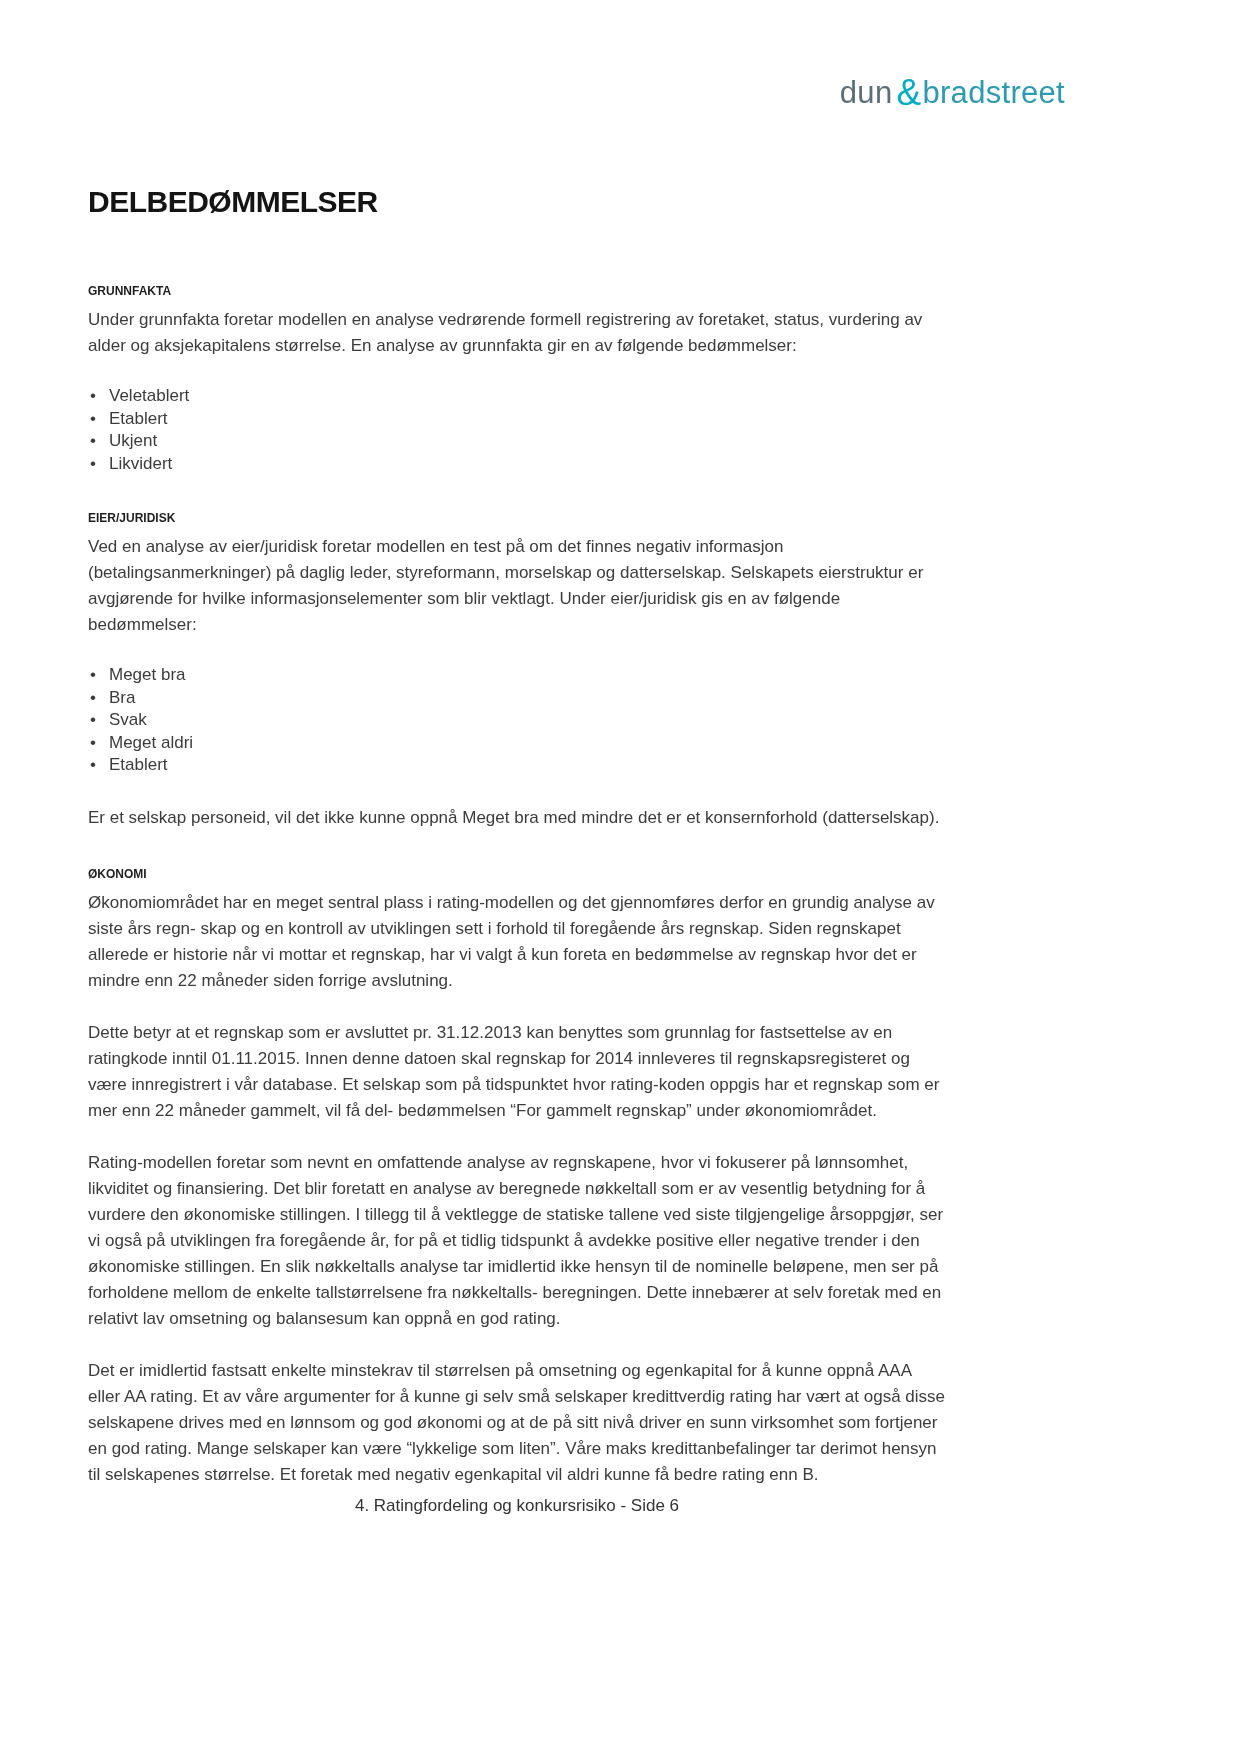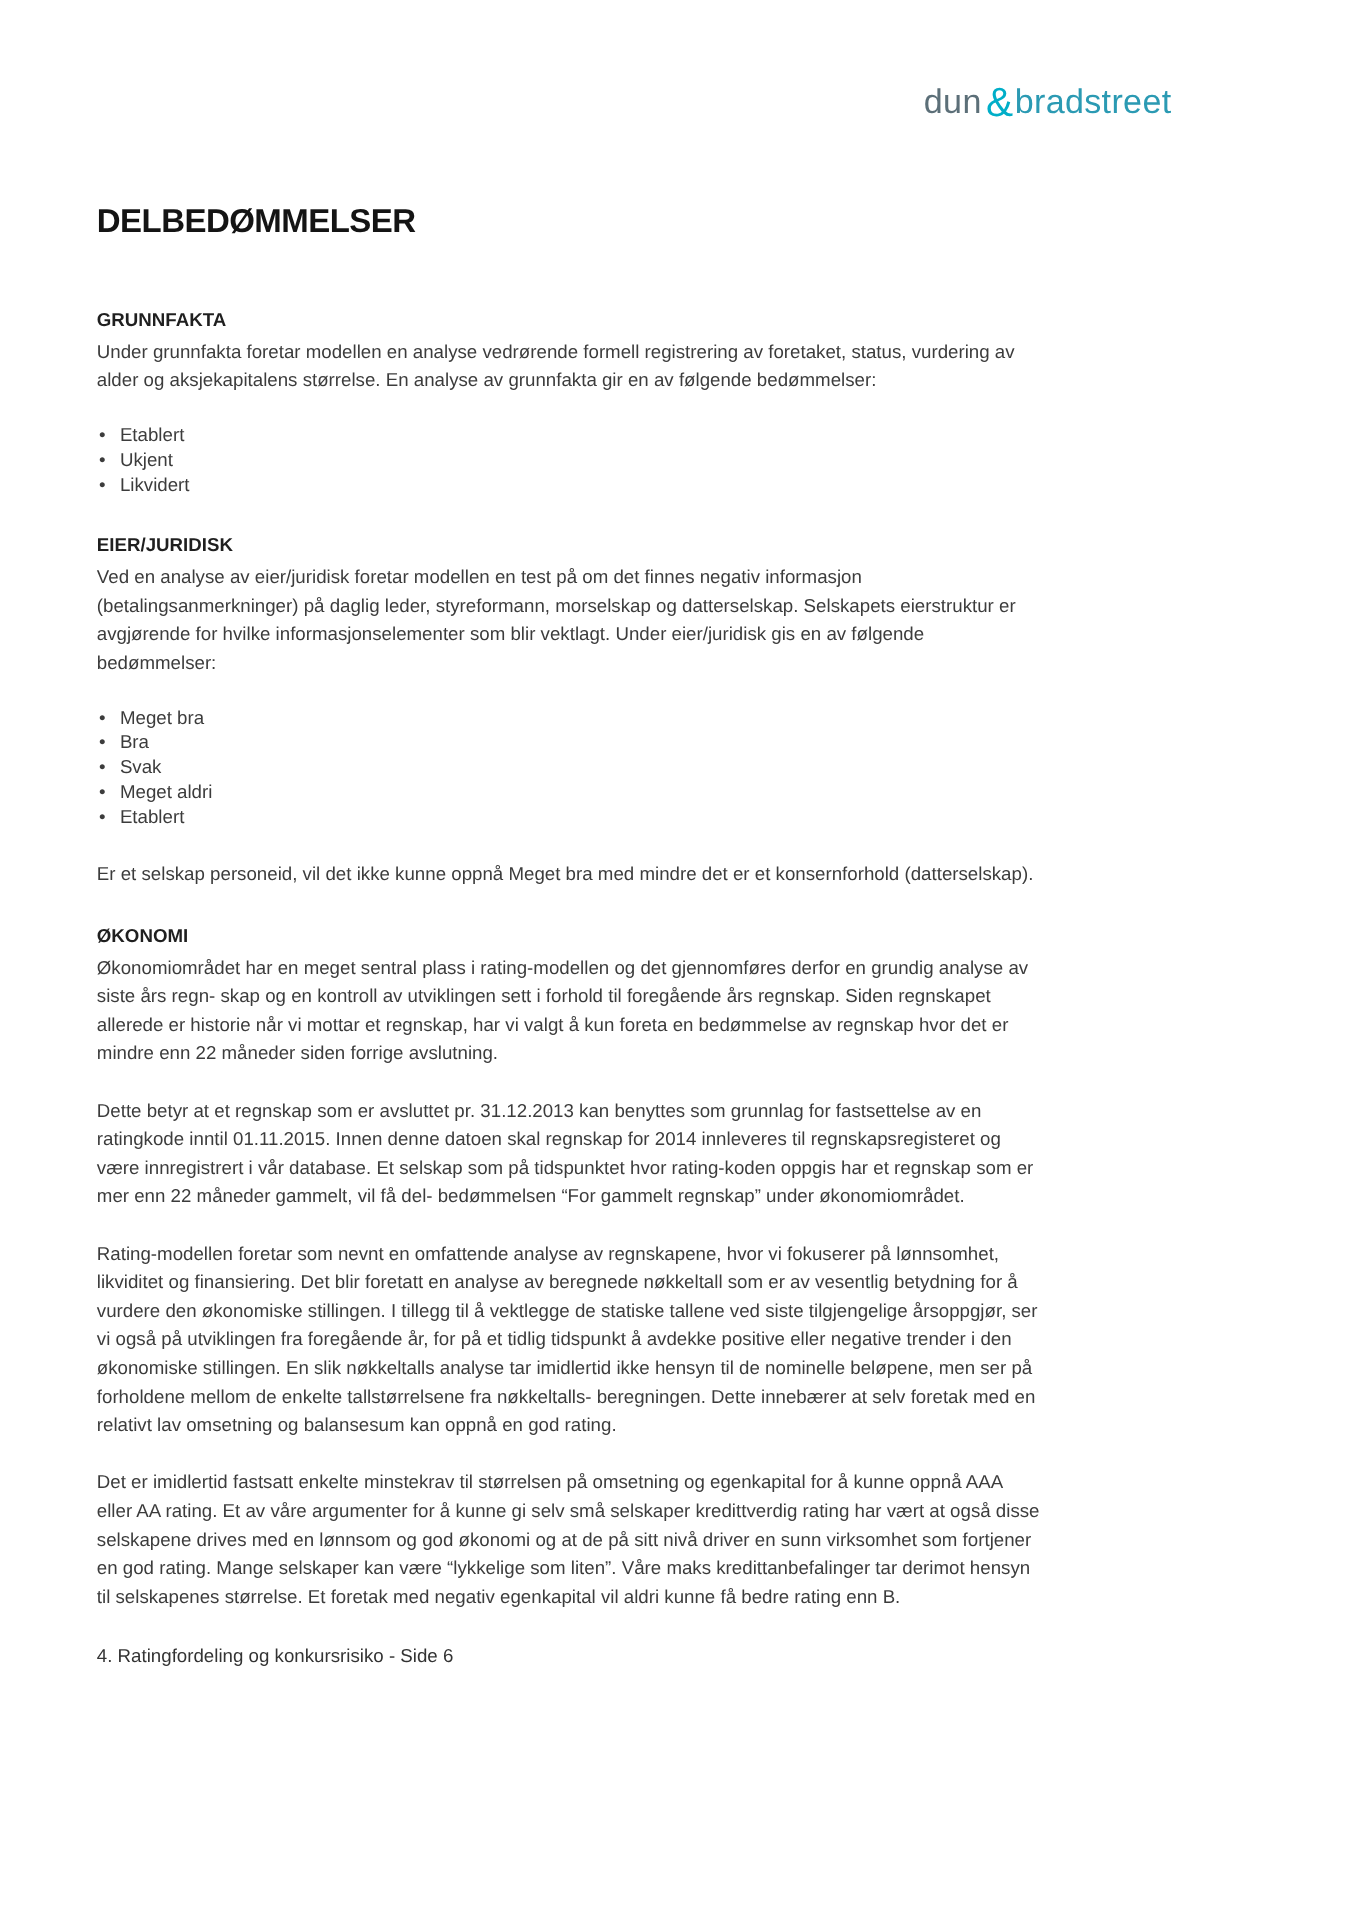--- a/index.html
+++ b/index.html
@@ -52,21 +52,21 @@
   }
   h1.doc-title {
     font-size: 30px;
     line-height: 32px;
     font-weight: 700;
     letter-spacing: -0.5px;
     color: #141414;
     margin-bottom: 60px;
   }
   h2.section-title {
-    font-size: 17px;
+    font-size: 12px;
     font-weight: 700;
     color: #1f1f1f;
     margin-bottom: 3px;
   }
   .section { margin-bottom: 30px; }
   .section p { margin-bottom: 26px; }
   .section p:last-child { margin-bottom: 0; }
   ul.assessment-list {
     list-style: none;
     margin: 12px 0 28px 2px;
@@ -81,21 +81,21 @@
     position: absolute;
     left: 0;
     top: 0;
     color: #3c3c3c;
   }
   .footer {
     position: absolute;
     left: 88px;
     top: 1496px;
     width: 858px;
-    text-align: left;
+    text-align: center;
     font-size: 17px;
     color: #333333;
   }
 </style>
 </head>
 <body>
 
 <div class="page">
 
   <div class="logo">
@@ -103,20 +103,21 @@
   </div>
 
   <div class="content">
 
     <h1 class="doc-title">DELBEDØMMELSER</h1>
 
     <div class="section">
       <h2 class="section-title">GRUNNFAKTA</h2>
       <p>Under grunnfakta foretar modellen en analyse vedrørende formell registrering av foretaket, status, vurdering av alder og aksjekapitalens størrelse. En analyse av grunnfakta gir en av følgende bedømmelser:</p>
       <ul class="assessment-list">
+        <li>Veletablert</li>
         <li>Etablert</li>
         <li>Ukjent</li>
         <li>Likvidert</li>
       </ul>
     </div>
 
     <div class="section">
       <h2 class="section-title">EIER/JURIDISK</h2>
       <p>Ved en analyse av eier/juridisk foretar modellen en test på om det finnes negativ informasjon (betalingsanmerkninger) på daglig leder, styreformann, morselskap og datterselskap. Selskapets eierstruktur er avgjørende for hvilke informasjonselementer som blir vektlagt. Under eier/juridisk gis en av følgende bedømmelser:</p>
       <ul class="assessment-list">

